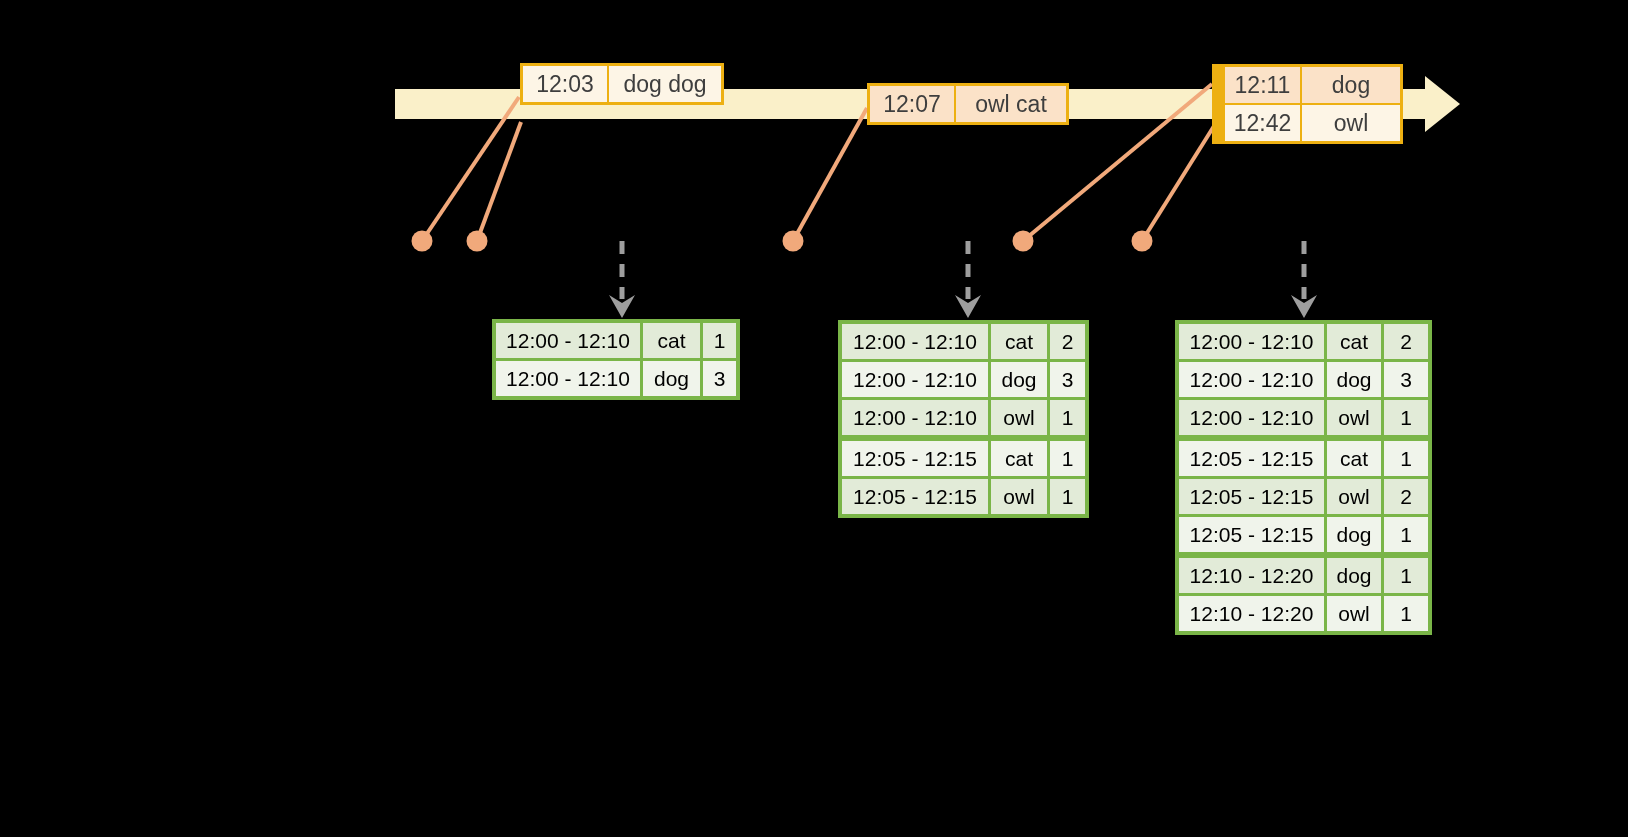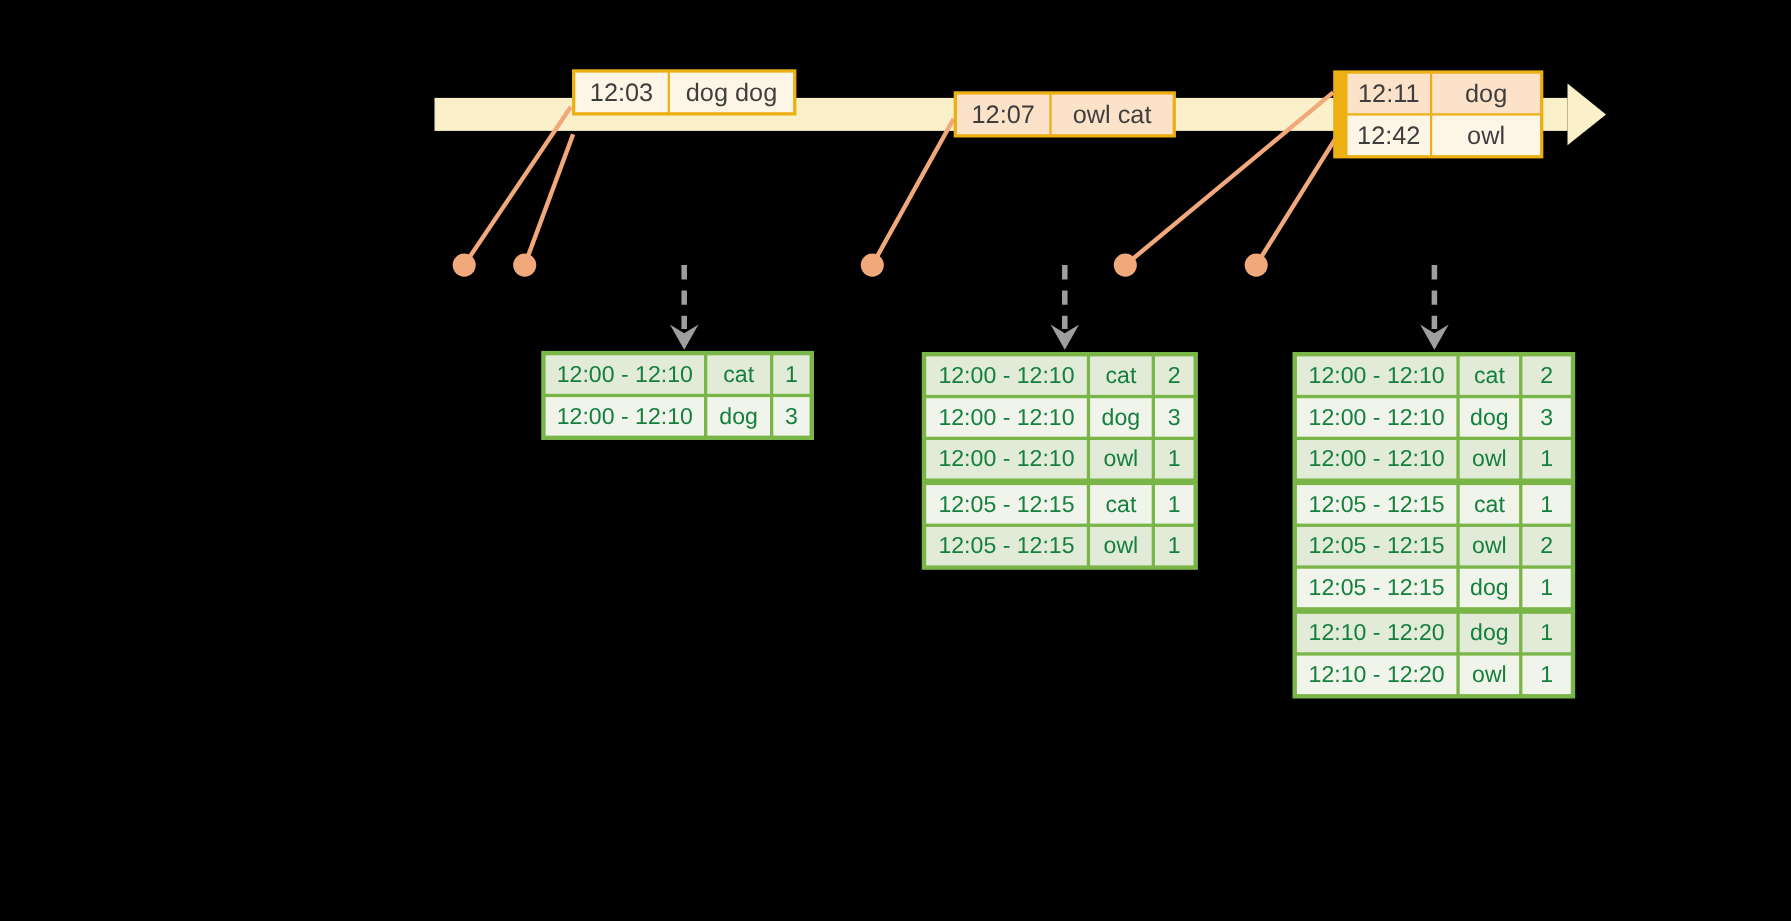--- a/index.html
+++ b/index.html
@@ -55,21 +55,21 @@
     padding: 4px;
     display:flex; flex-direction:column; gap:3px;
     box-sizing: content-box;
   }
   .result-table .trow { display:grid; gap:3px; }
   .rt1 .trow { grid-template-columns: 144px 57px 33px; }
   .rt2 .trow { grid-template-columns: 146px 56px 35px; }
   .rt3 .trow { grid-template-columns: 145px 54px 44px; }
   .result-table .cell {
     height:35px; display:flex; align-items:center; justify-content:center;
-    font-size:21px; color:#15803d; white-space:nowrap;
+    font-size:21px; color:#000000; white-space:nowrap;
   }
   .result-table .trow.base .cell { background: var(--result-row-dark); }
   .result-table .trow.alt  .cell { background: var(--result-row-light); }
   .result-table .trow.group-break { margin-top:3px; }
   #rt1 { left:492px; top:319px; }
   #rt2 { left:838px; top:320px; }
   #rt3 { left:1175px; top:320px; }
 </style>
 </head>
 <body>

